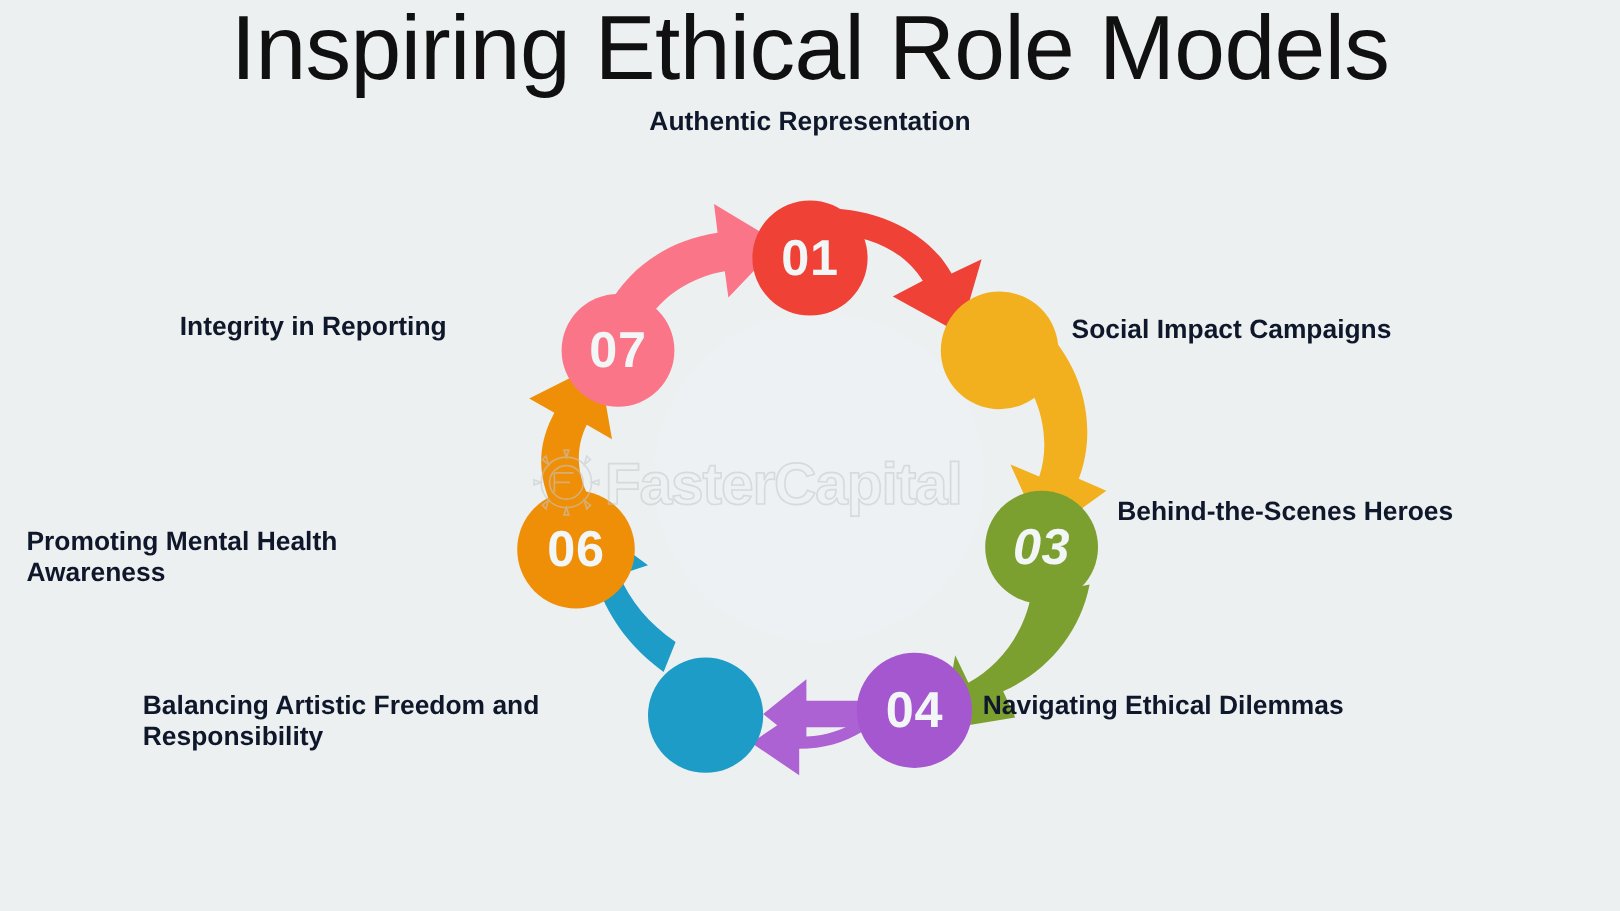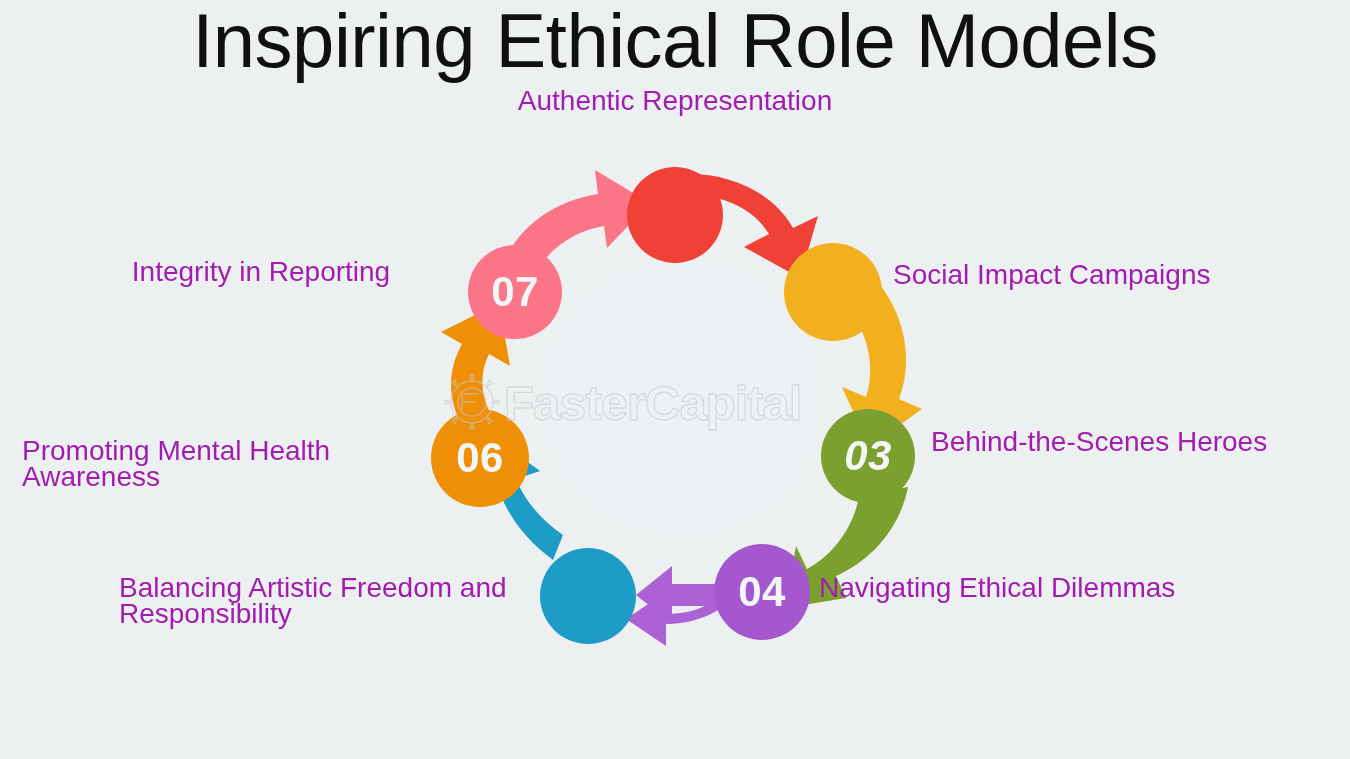--- a/index.html
+++ b/index.html
@@ -52,29 +52,29 @@
     position: absolute;
     left: 0;
     top: 0;
     width: 1350px;
     height: 759px;
   }
 
   
   .node-label {
     position: absolute;
-    font-size: 28px;
-    color: #a21caf;
+    font-size: 22px;
+    color: #0f172a;
     line-height: 26px;
-    font-weight: 400;
+    font-weight: 700;
     white-space: pre-line;
   }
   .lbl-01 { left: 0px;   top: 88px;  width: 1350px; text-align: center; }
   .lbl-02 { left: 893px; top: 262px; width: 430px;  text-align: left; }
-  .lbl-03 { left: 931px; top: 429px; width: 410px;  text-align: left; }
+  .lbl-03 { left: 931px; top: 413px; width: 410px;  text-align: left; }
   .lbl-04 { left: 819px; top: 575px; width: 450px;  text-align: left; }
   .lbl-05 { left: 119px; top: 575px; width: 430px;  text-align: left; }
   .lbl-06 { left: 22px;  top: 438px; width: 430px;  text-align: left; }
   .lbl-07 { left: 61px;  top: 259px; width: 400px;  text-align: center; }
 
   
   .num {
     position: absolute;
     width: 120px;
     text-align: center;
@@ -205,20 +205,21 @@
 
     <circle cx="675" cy="215" r="48" fill="#ef4136"></circle>
     <circle cx="833" cy="292" r="49" fill="#f2b01e"></circle>
     <circle cx="868" cy="456" r="47" fill="#7ba030"></circle>
     <circle cx="762" cy="592" r="48" fill="#a457cf"></circle>
     <circle cx="588" cy="596" r="48" fill="#1e9cc8"></circle>
     <circle cx="480" cy="458" r="49" fill="#ef8f08"></circle>
     <circle cx="515" cy="292" r="47" fill="#fa7588"></circle>
   </svg>
 
+  <div class="num" style="left:615px; top:194px;">01</div>
   <div class="num" style="left:808px; top:435px;font-style:italic;">03</div>
   <div class="num" style="left:702px; top:571px;">04</div>
   <div class="num" style="left:420px; top:437px;">06</div>
   <div class="num" style="left:455px; top:271px;">07</div>
 
   <svg class="watermark" viewBox="0 0 490 62">
     <g stroke="#c3c9cc" fill="none" stroke-width="1.4">
       <circle cx="40" cy="30" r="21"></circle>
       <circle cx="40" cy="30" r="14"></circle>
       <path d="M40 9 L42 3 L38 3 Z"></path>

